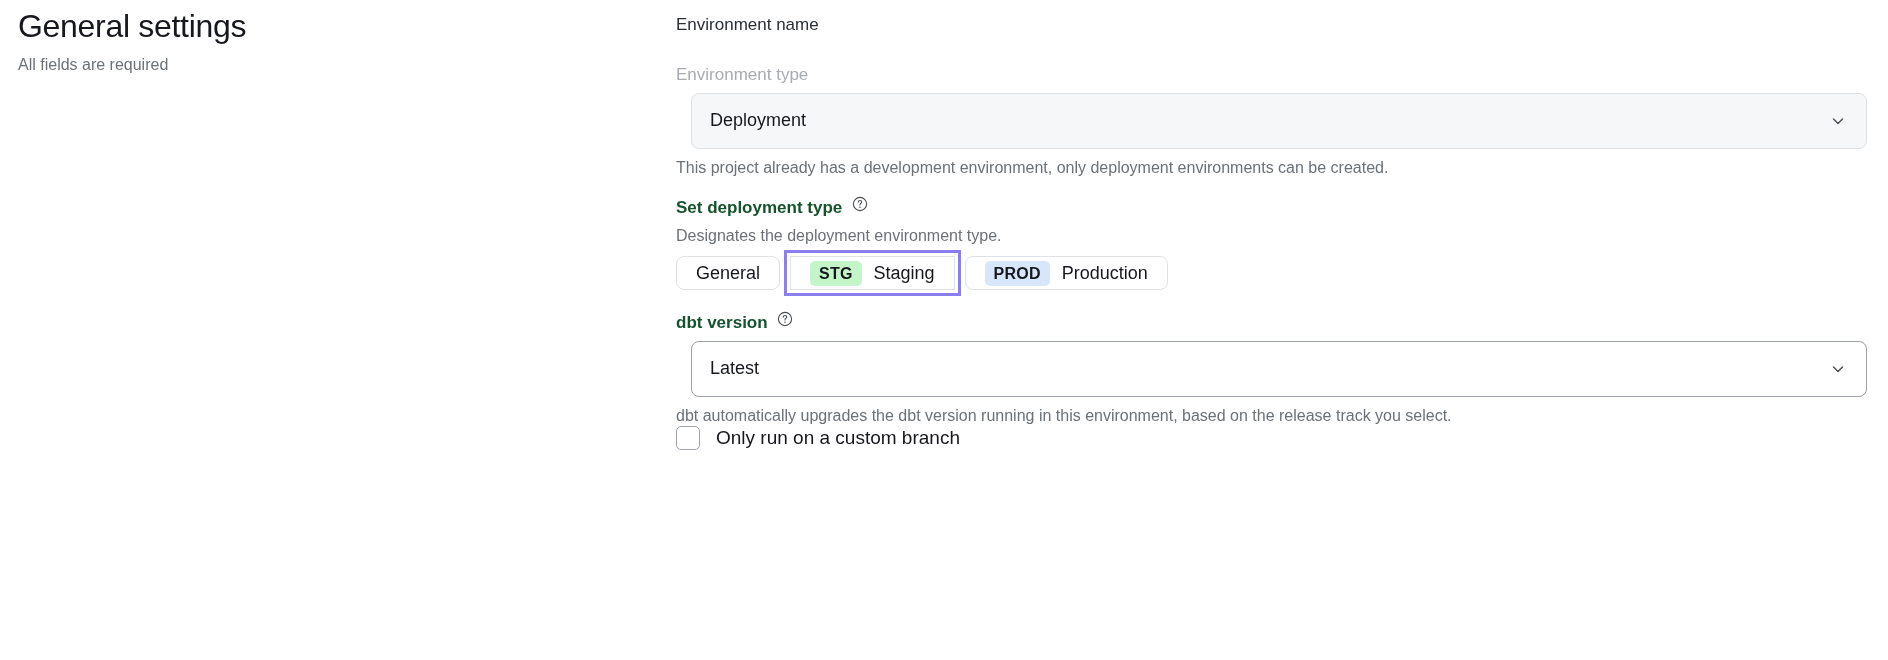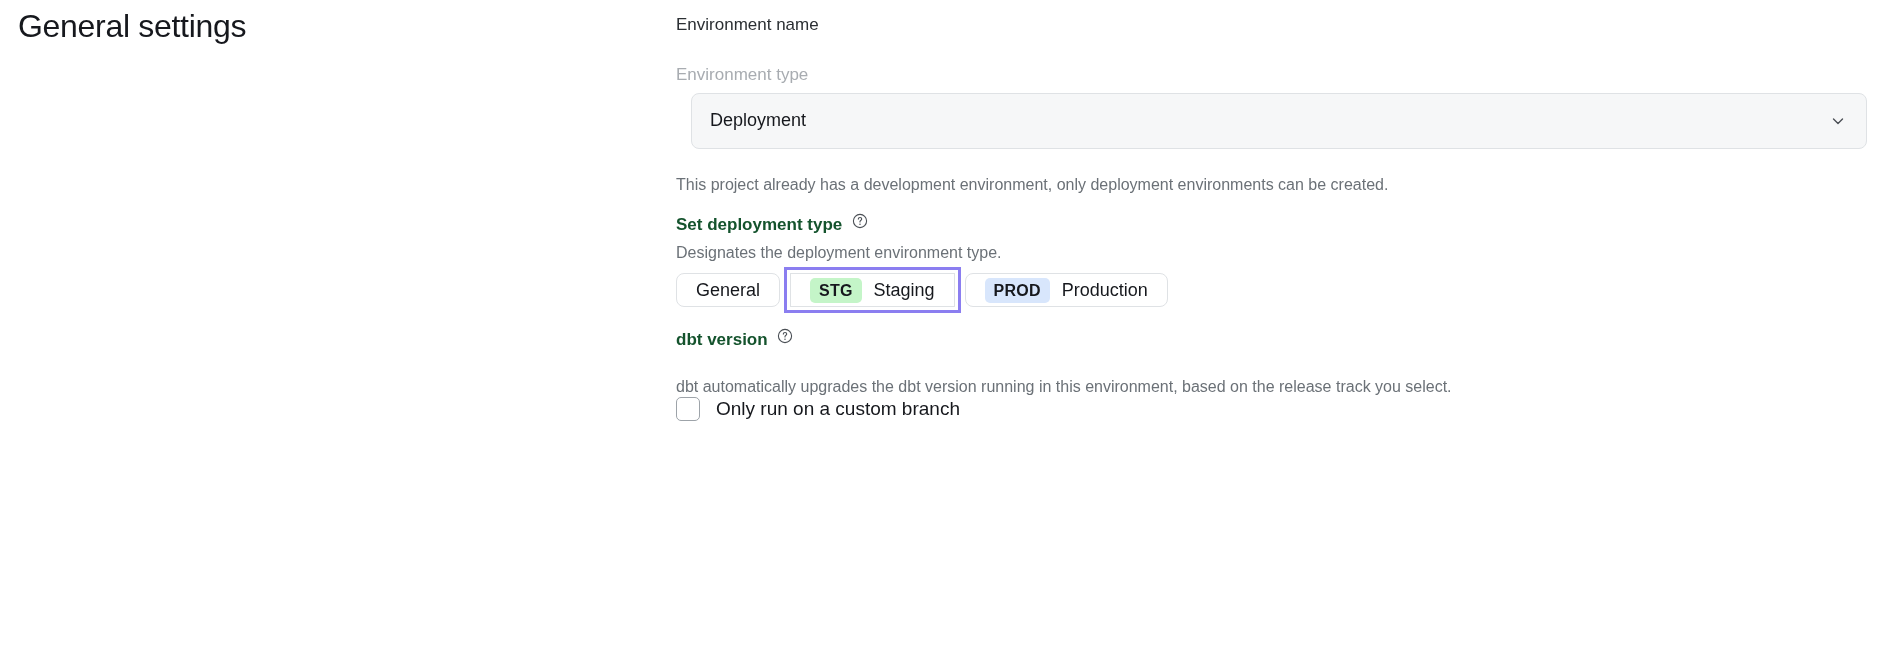--- a/index.html
+++ b/index.html
@@ -107,21 +107,21 @@
     line-height: 0;
     flex: 0 0 auto;
     margin-right: 2px;
   }
   .chev svg { display: block; }
 
   .hint {
     font-size: 16px;
     color: #6b7177;
     line-height: 1.3;
-    margin-top: 26px;
+    margin-top: 9px;
   }
 
   .section-desc {
     font-size: 16px;
     color: #6b7177;
     line-height: 1.3;
     margin-top: 2px;
     margin-bottom: 10px;
   }
 
@@ -185,20 +185,21 @@
   .block { margin-bottom: 0; }
   .gap-a { height: 22px; }
   .gap-b { height: 21px; }
   .gap-c { height: 18px; }
 </style>
 </head>
 <body>
 
 <div class="left-col">
   <h1 class="page-title">General settings</h1>
+  <p class="page-subtitle">All fields are required</p>
 </div>
 
 <div class="form-col">
 
   <div class="block">
     <label class="field-label">Environment name</label>
   </div>
 
   <div class="gap-a"></div>
 
@@ -255,20 +256,28 @@
     <div class="field-label bold">
       <span>dbt version</span>
       <span class="help-icon">
         <svg width="16" height="16" viewBox="0 0 16 16" fill="none">
           <circle cx="8" cy="8" r="6.6" stroke="#4a4f55" stroke-width="1.1"></circle>
           <path d="M6.3 6.1c0-0.95 0.78-1.6 1.72-1.6s1.7 0.62 1.7 1.52c0 0.78-0.45 1.16-1.05 1.56-0.5 0.33-0.68 0.6-0.68 1.15v0.22" stroke="#4a4f55" stroke-width="1.1" stroke-linecap="round" fill="none"></path>
           <circle cx="8" cy="11.3" r="0.72" fill="#4a4f55"></circle>
         </svg>
       </span>
     </div>
+    <div class="select-box enabled">
+      <span>Latest</span>
+      <span class="chev">
+        <svg width="16" height="16" viewBox="0 0 16 16" fill="none">
+          <path d="M3.5 6 L8 10.5 L12.5 6" stroke="#4a4f55" stroke-width="1.4" stroke-linecap="round" stroke-linejoin="round"></path>
+        </svg>
+      </span>
+    </div>
     <div class="hint">dbt automatically upgrades the dbt version running in this environment, based on the release track you select.</div>
   </div>
 
   <div class="check-row">
     <div class="checkbox"></div>
     <div class="check-label">Only run on a custom branch</div>
   </div>
 
 </div>
 

